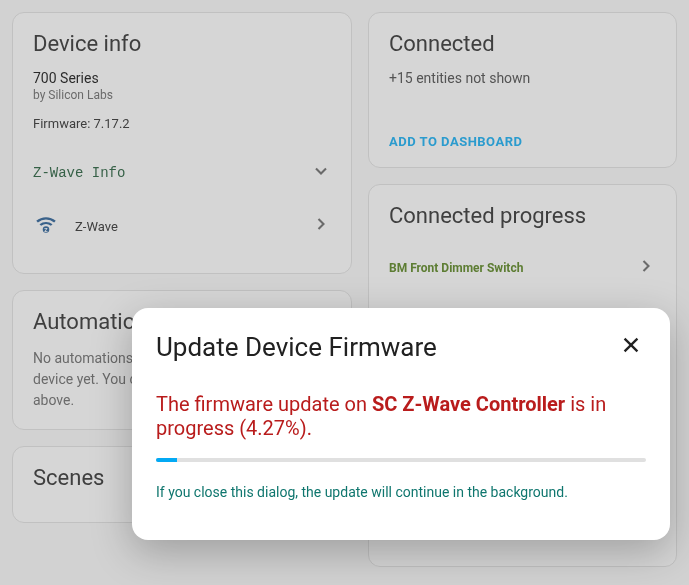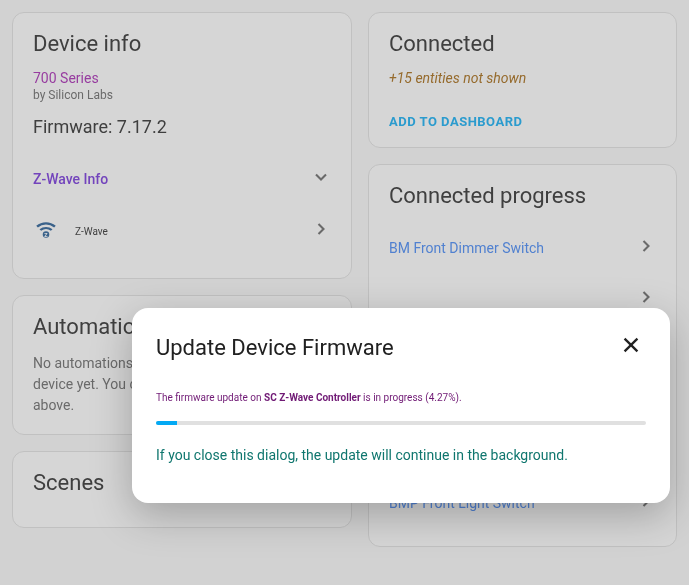--- a/index.html
+++ b/index.html
@@ -41,100 +41,101 @@
       border-radius: 12px;
       padding: 18px 20px;
     }
     .card-title {
       font-size: 22px;
       font-weight: 400;
       color: #212121;
       margin-bottom: 14px;
     }
     .device-series {
-      color: #a21caf;
+      color: #000000;
       font-size: 14px;
       margin-bottom: 2px;
     }
     .device-vendor {
       color: #616161;
       font-size: 12px;
       margin-bottom: 14px;
     }
     .device-firmware {
       color: #212121;
-      font-size: 18px;
+      font-size: 13px;
       margin-bottom: 18px;
     }
     .expandable-row {
       display: flex;
       align-items: center;
       justify-content: space-between;
       padding: 12px 0;
       cursor: pointer;
       font-size: 14px;
       font-weight: 500;
-      color: #6d28d9;
+      color: #14532d;
+      font-family: Liberation Mono, monospace;
     }
     .integration-row {
       display: flex;
       align-items: center;
       justify-content: space-between;
       padding: 14px 0;
       cursor: pointer;
     }
     .integration-left {
       display: flex;
       align-items: center;
       gap: 16px;
     }
     .zwave-icon {
       color: #1a5490;
     }
     .integration-name {
-      font-size: 10px;
+      font-size: 13px;
       color: #212121;
     }
     .card-action {
       color: #03a9f4;
       font-size: 13px;
       font-weight: 500;
       letter-spacing: 0.5px;
       padding-top: 14px;
       cursor: pointer;
     }
     .automation-text {
       color: #616161;
       font-size: 14px;
       line-height: 1.5;
     }
     .entities-link {
-      color: #a16207;
-      font-size: 14px;
-      cursor: pointer;
-      margin-bottom: 16px;
+      color: #404040;
+      font-size: 14px;
+      cursor: pointer;
+      margin-bottom: 36px;
       display: block;
-      font-style: italic;
     }
     .dashboard-action {
       color: #03a9f4;
       font-size: 13px;
       font-weight: 700;
       letter-spacing: 0.5px;
       padding-top: 12px;
       cursor: pointer;
     }
     .connected-item {
       display: flex;
       align-items: center;
       justify-content: space-between;
       padding: 14px 0;
       cursor: pointer;
-      font-size: 14px;
-      color: #3b82f6;
+      font-size: 12px;
+      color: #4d7c0f;
+      font-weight: bold;
     }
     .chevron {
       color: #616161;
     }
     .overlay {
       position: absolute;
       top: 0;
       left: 0;
       right: 0;
       bottom: 0;
@@ -150,32 +151,32 @@
       box-shadow: 0 12px 40px rgba(0,0,0,0.25);
       padding: 22px 24px 40px;
     }
     .dialog-header {
       display: flex;
       align-items: center;
       justify-content: space-between;
       margin-bottom: 28px;
     }
     .dialog-title {
-      font-size: 22px;
+      font-size: 26px;
       font-weight: 400;
       color: #212121;
     }
     .close-btn {
       cursor: pointer;
       padding: 4px;
       color: #212121;
     }
     .dialog-text {
-      font-size: 10px;
-      color: #701a75;
+      font-size: 20px;
+      color: #b91c1c;
       margin-bottom: 18px;
     }
     .dialog-text .device-name {
       font-weight: 700;
     }
     .progress-bar {
       width: 100%;
       height: 4px;
       background: #e0e0e0;
       border-radius: 2px;

